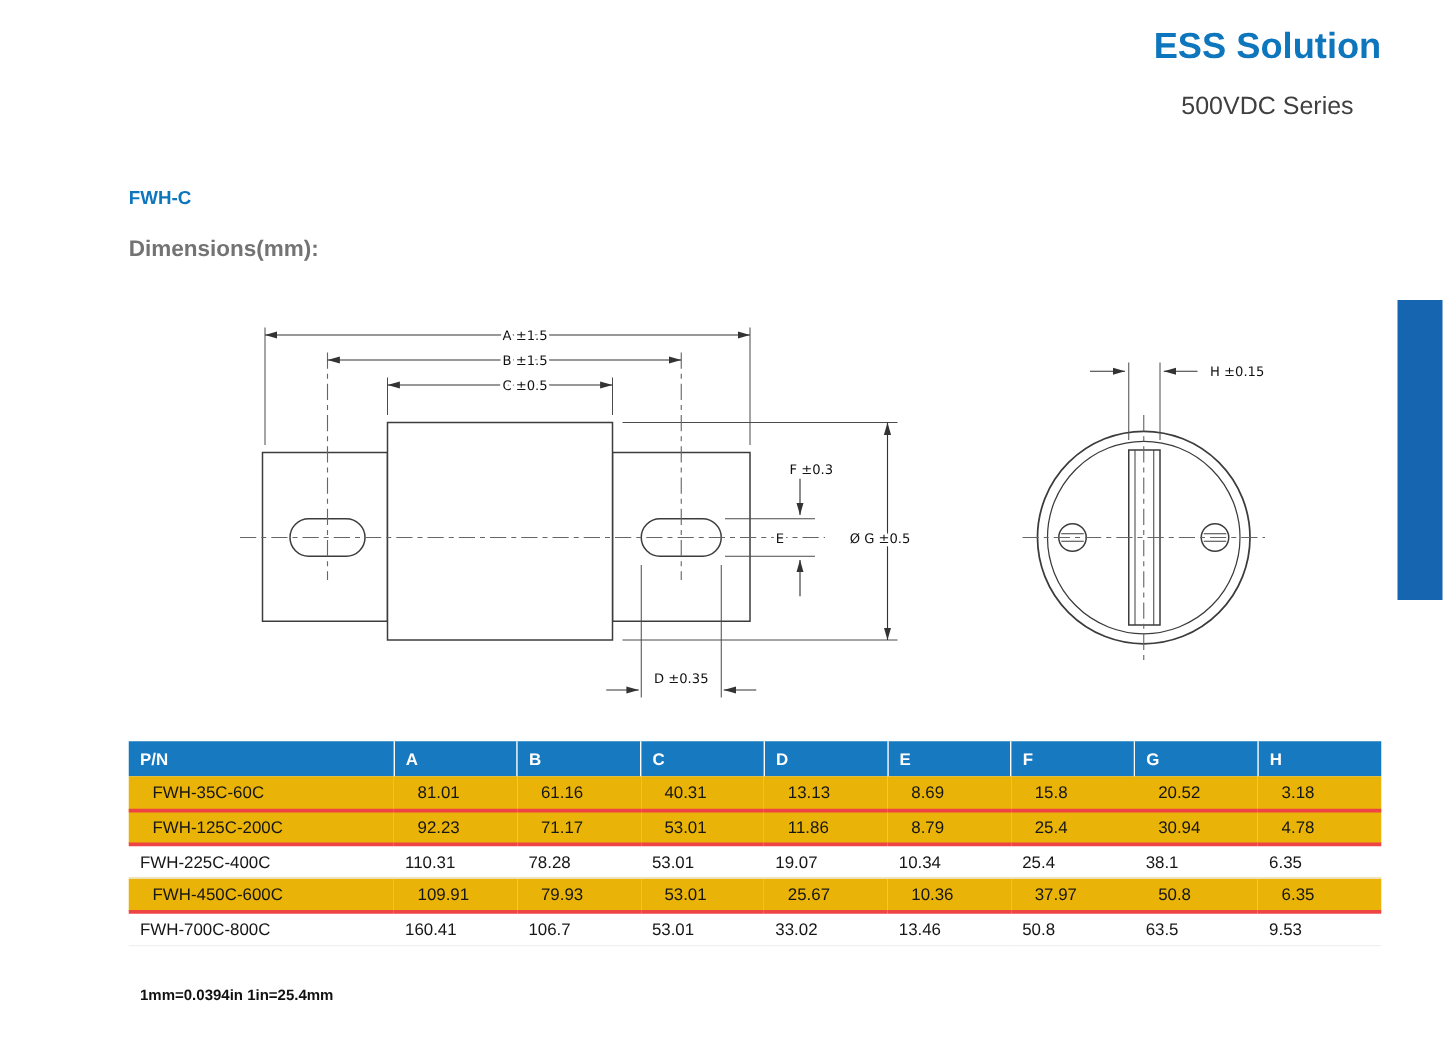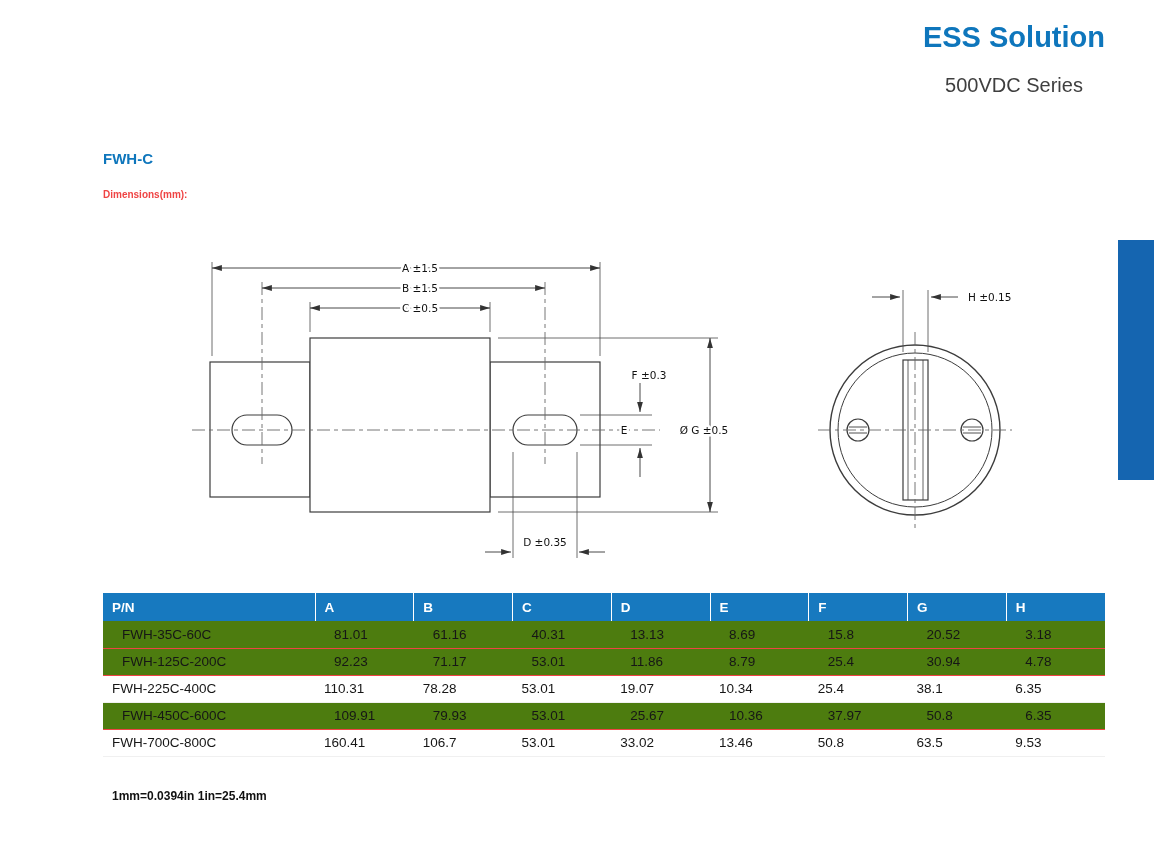--- a/index.html
+++ b/index.html
@@ -10,21 +10,21 @@
     overflow: hidden;
     font-family: "Liberation Sans", sans-serif;
     color: #111;
   }
 
   .brand { position: absolute; top: 22px; right: 49px; text-align: center; }
   .brand-name { color: #0e76bc; font-size: 29px; font-weight: bold; line-height: 1.1; }
   .brand-series { color: #3f3f3f; font-size: 20px; line-height: 1.2; margin-top: 19px; }
 
   .model-title { position: absolute; left: 103px; top: 150px; color: #0e76bc; font-size: 15px; font-weight: bold; }
-  .dims-label  { position: absolute; left: 103px; top: 189px; color: #ef4444; font-size: 10px; font-weight: bold; }
+  .dims-label  { position: absolute; left: 103px; top: 189px; color: #737373; font-size: 18px; font-weight: bold; }
 
   .drawing { position: absolute; left: 100px; top: 240px; }
 
   text.dimtext {
     font-family: "DejaVu Sans", sans-serif;
     font-size: 10.5px;
     fill: #111;
     stroke: #fff;
     stroke-width: 5px;
     paint-order: stroke;
@@ -42,21 +42,21 @@
     background: #1779bf; color: #fff; font-weight: bold; text-align: left;
     height: 28px; padding: 0 0 0 9px;
     border-right: 1px solid #ffffff;
   }
   .spec-table th:first-child { width: 212px; }
   .spec-table th:last-child { border-right: none; }
   .spec-table td {
     height: 27px; padding: 0 0 0 9px; color: #161616;
     border-bottom: 1px solid #f0f0f0;
   }
-  .spec-table tr.alt td { background: #4d7c0f; border-bottom: 1px solid #ef4444; padding-left: 19px; }
+  .spec-table tr.alt td { background: #eab308; border-bottom: 3px solid #ef4444; padding-left: 19px; }
 
   .footnote { position: absolute; left: 112px; top: 789px; font-size: 12px; color: #111; font-weight: 600; }
 </style>
 </head>
 <body>
 
 <div class="brand">
   <div class="brand-name">ESS Solution</div>
   <div class="brand-series">500VDC Series</div>
 </div>

